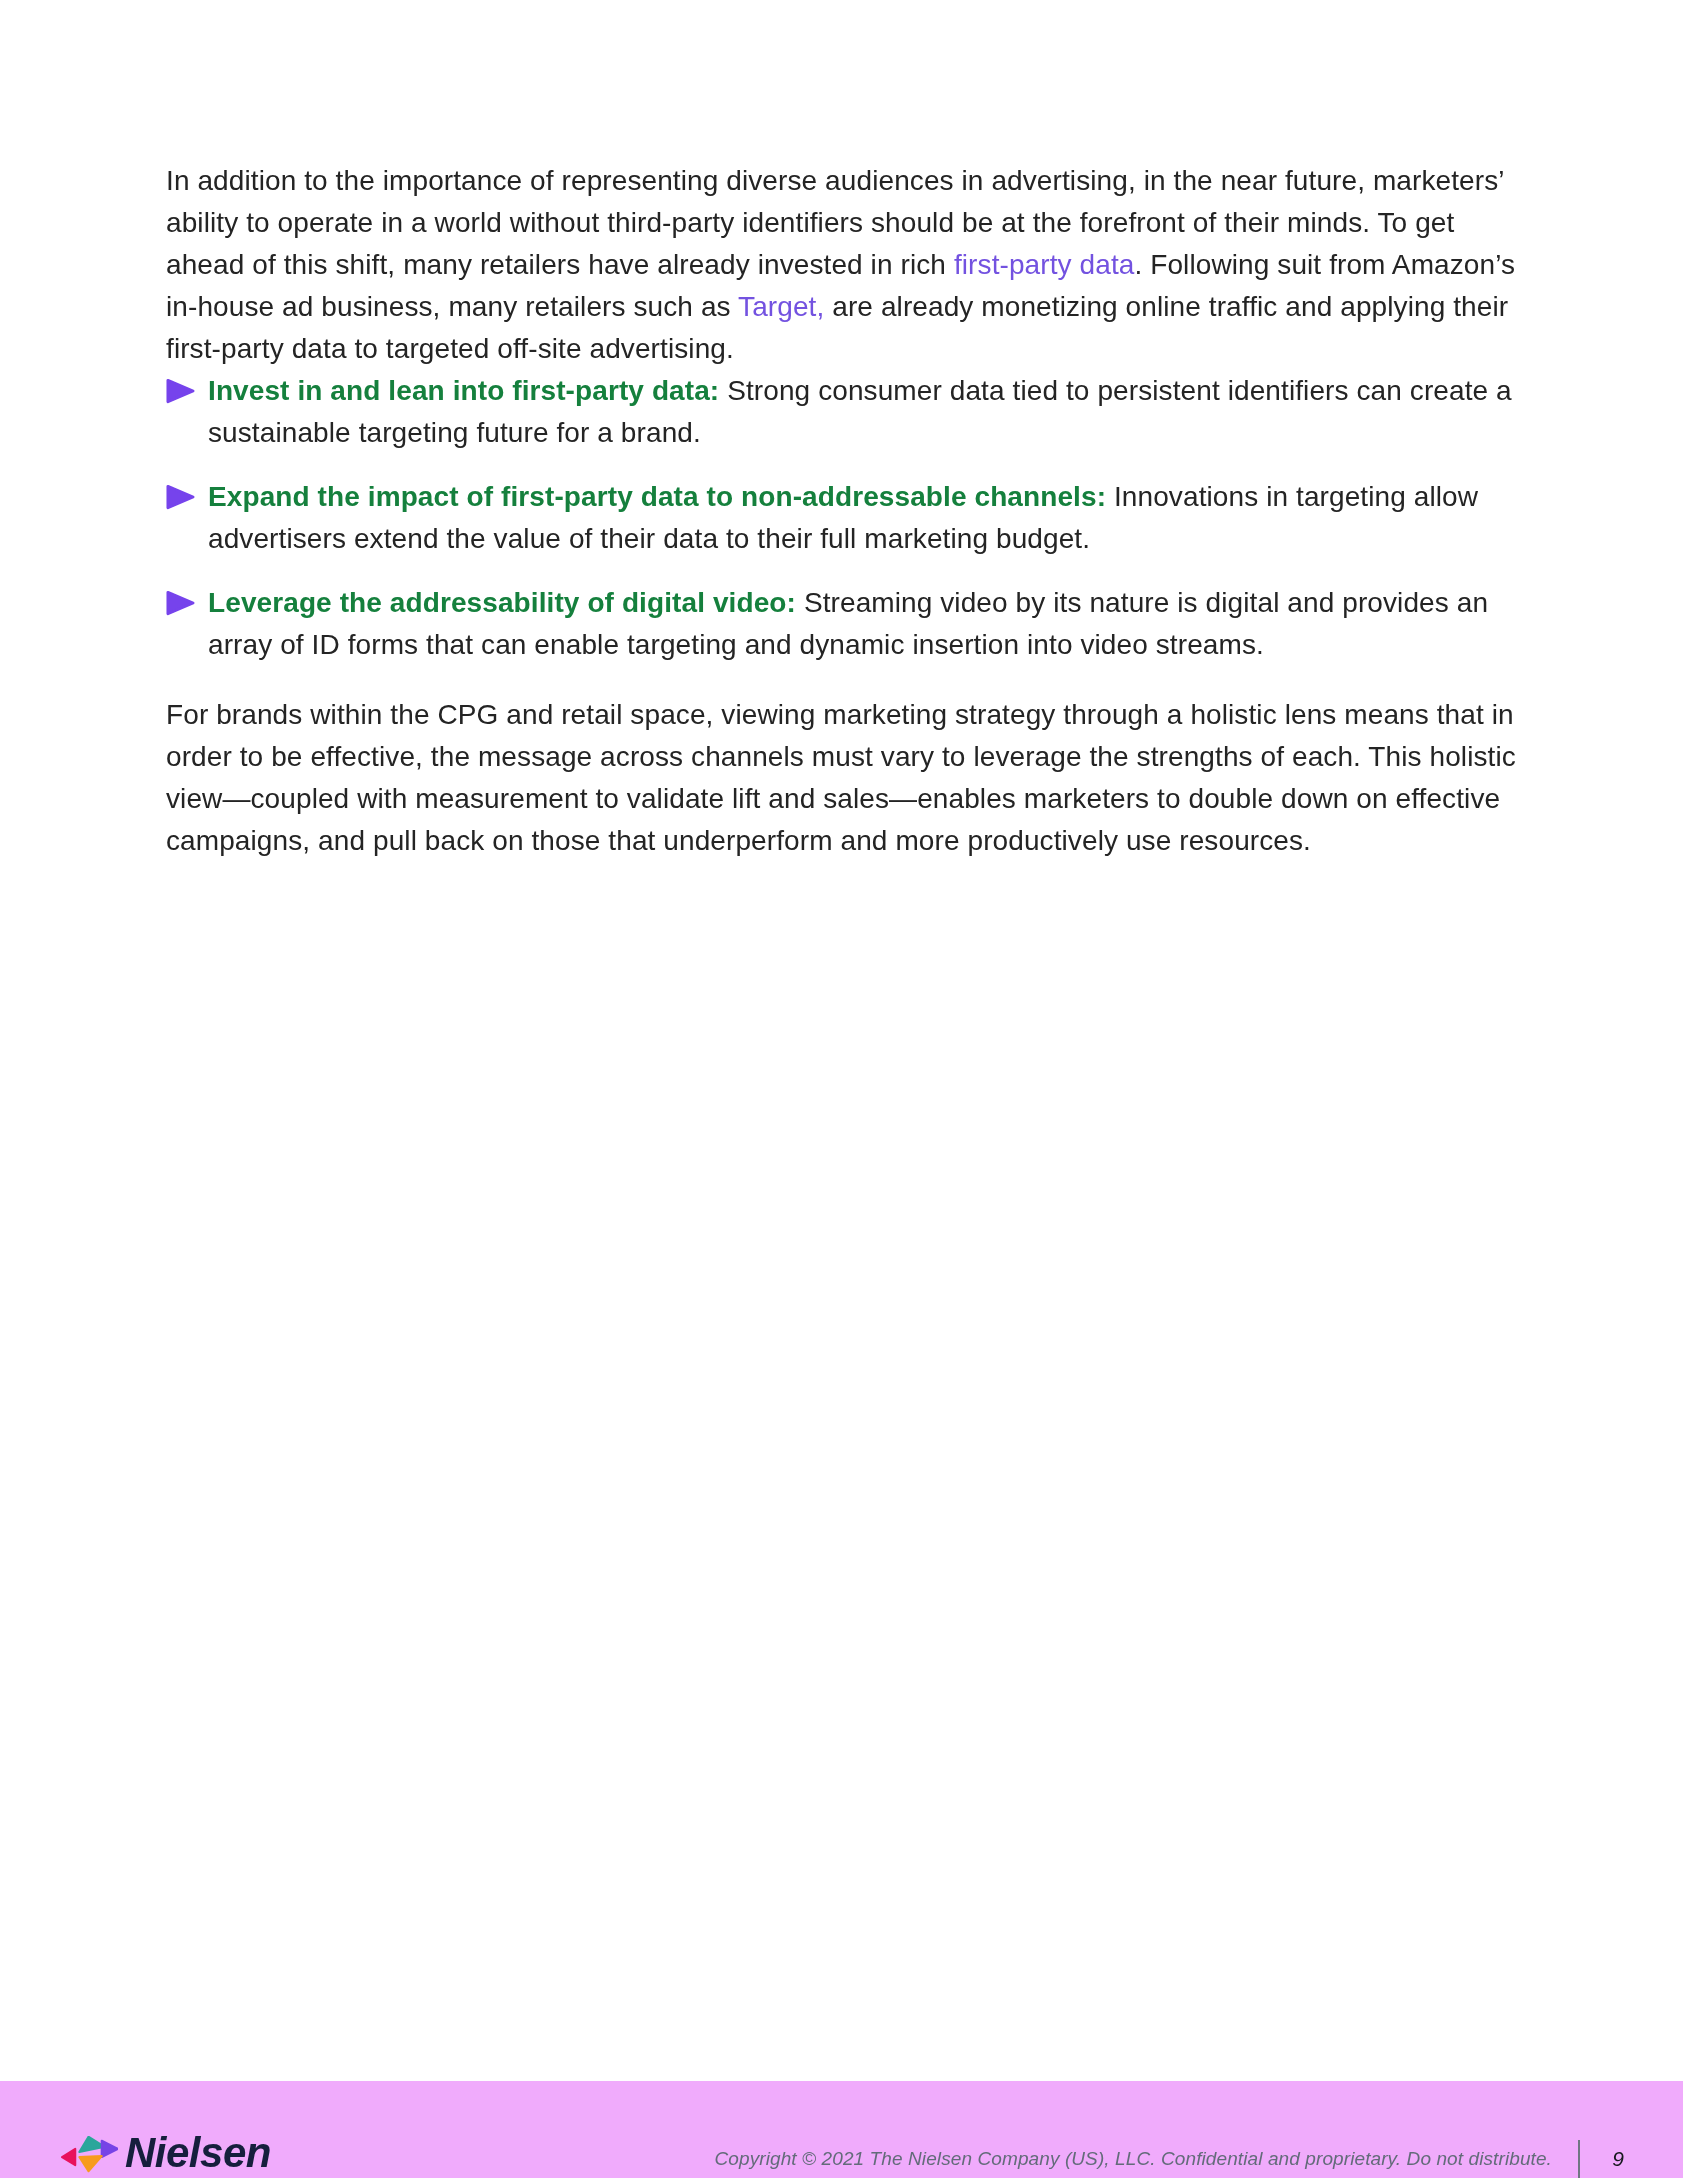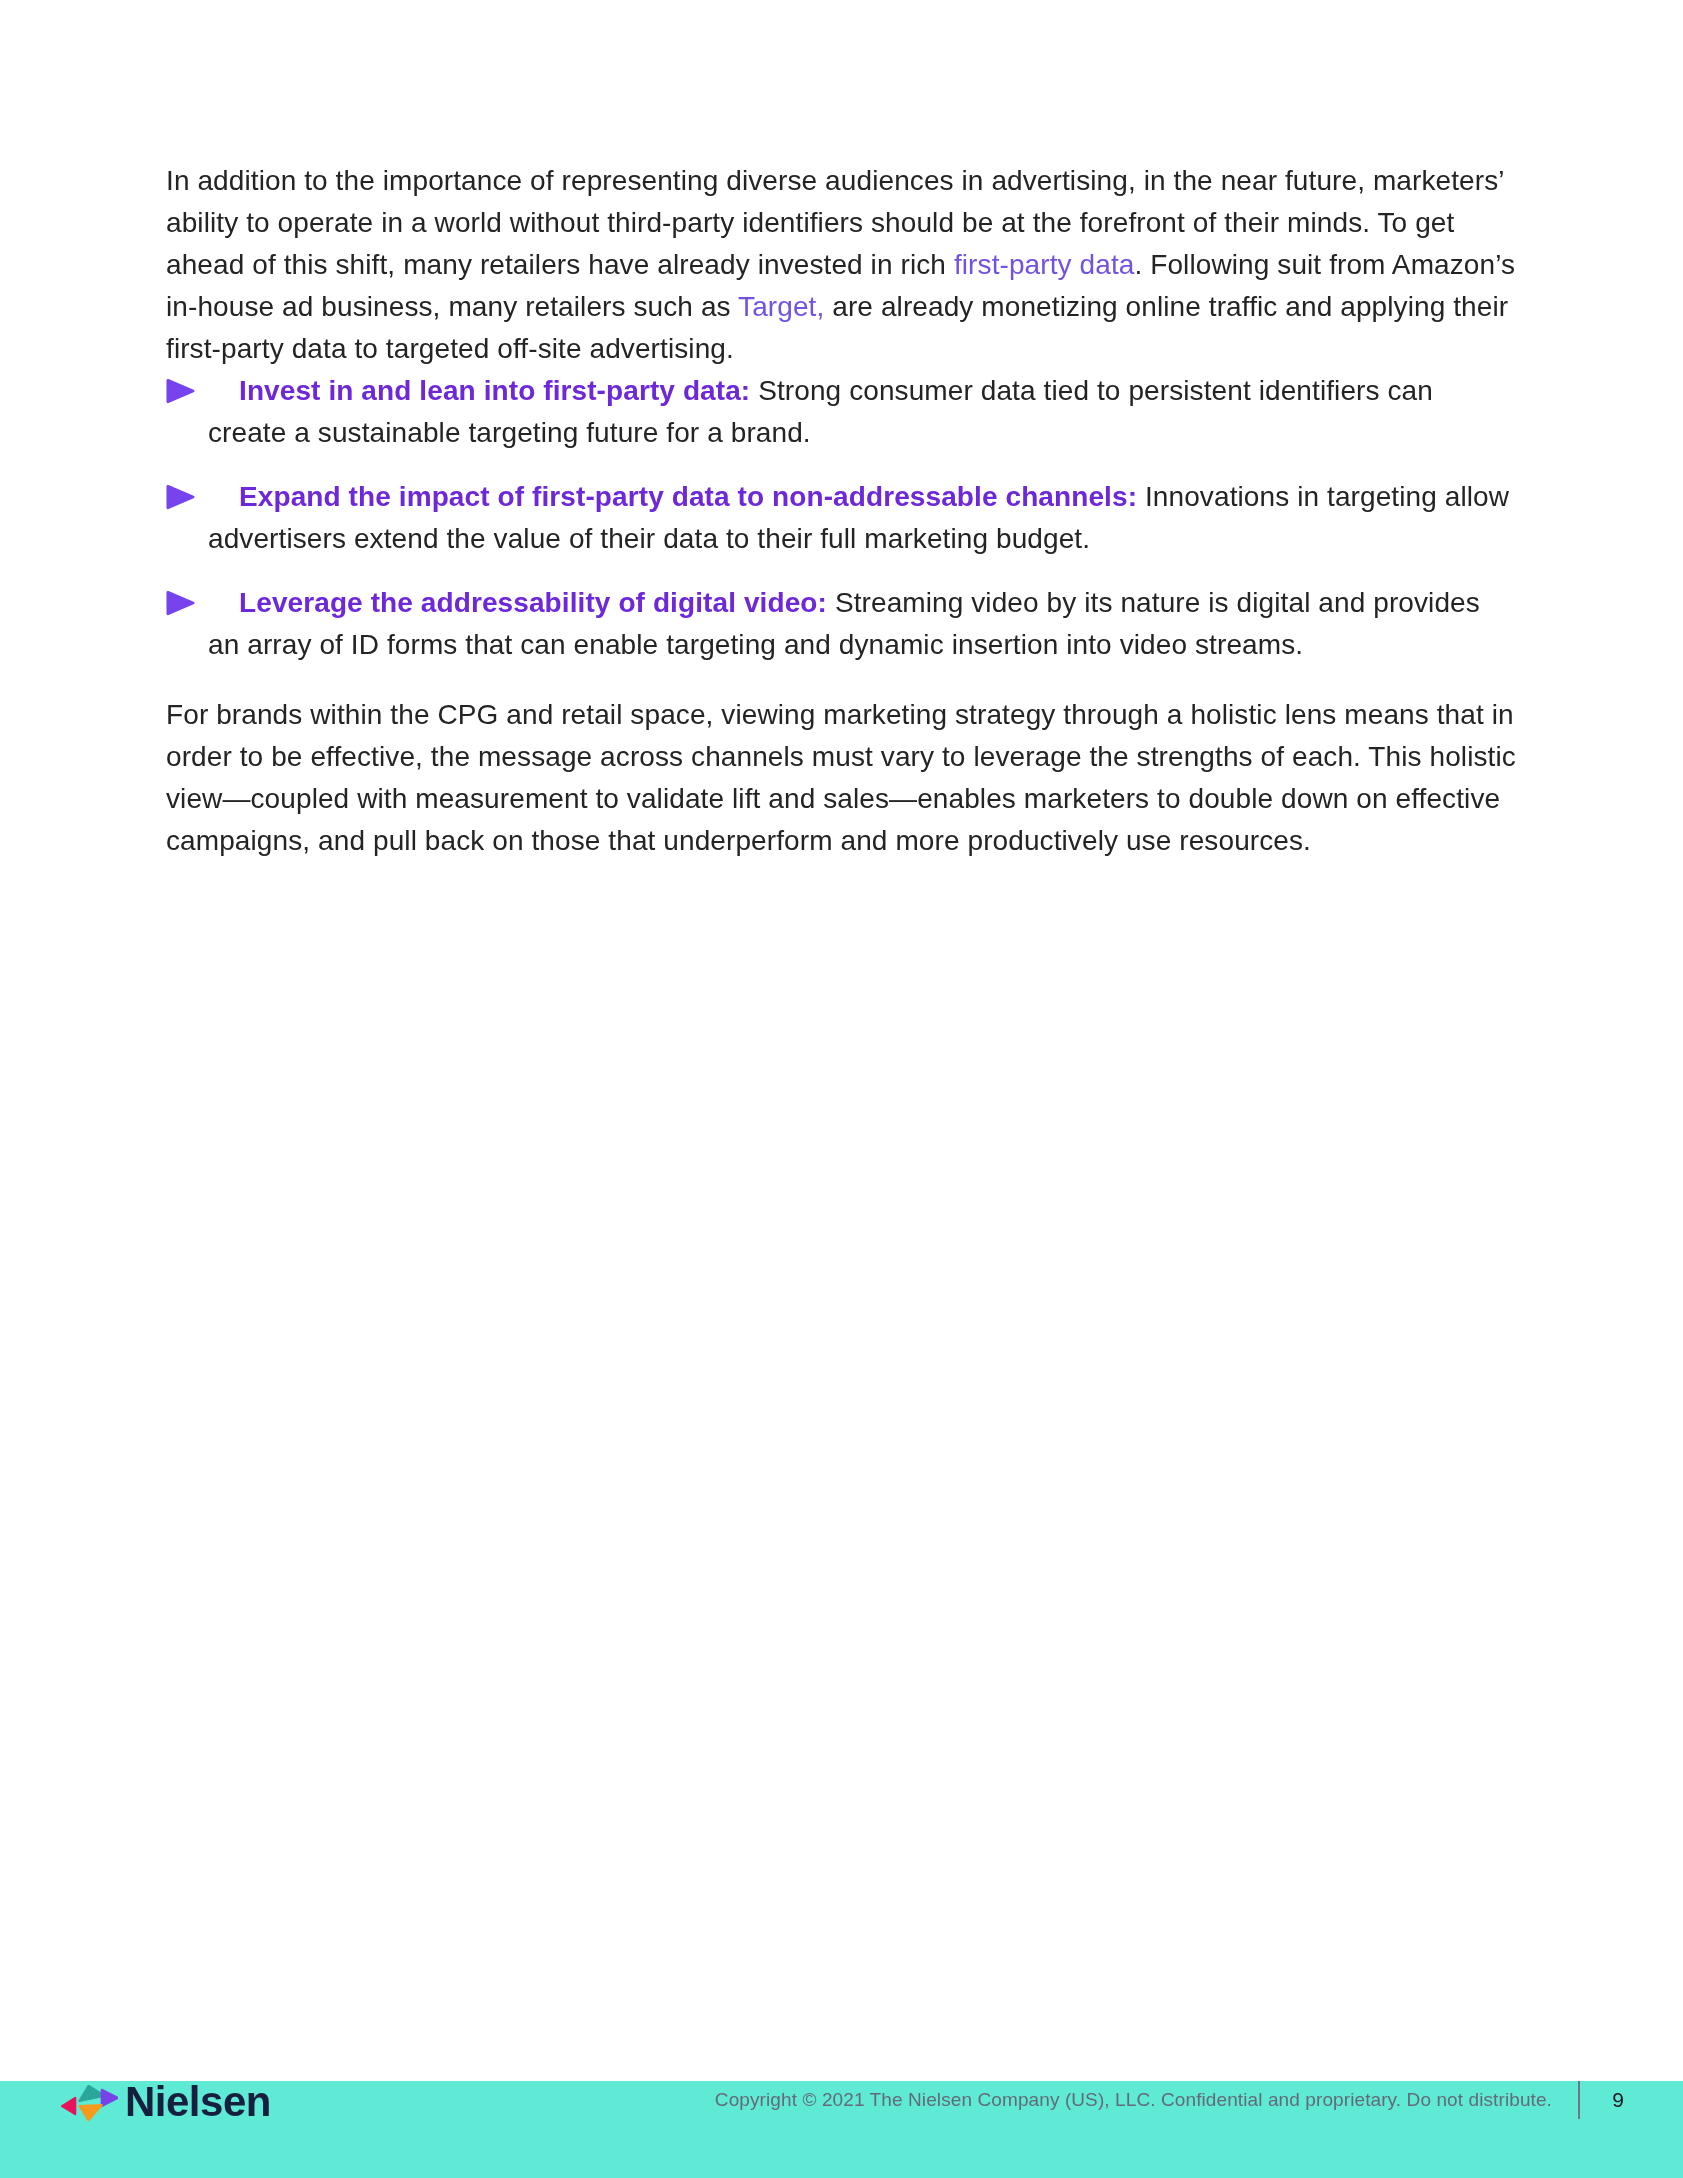--- a/index.html
+++ b/index.html
@@ -40,34 +40,34 @@
   .bullet-item:last-child { margin-bottom: 0; }
   .bullet-marker {
     flex: 0 0 auto;
     width: 29px;
     height: 26px;
     margin-top: 8px;
     margin-right: 13px;
   }
   .bullet-text { margin: 0; flex: 1 1 auto; }
   .bullet-text strong {
-    color: #6d28d9;
+    color: #15803d;
     font-weight: 700;
-    margin-left: 31px;
   }
   .footer {
     position: absolute;
     left: 0; right: 0; bottom: 0;
     height: 97px;
-    background: #5eead4;
+    background: #f0abfc;
     display: flex;
-    align-items: flex-start;
+    align-items: flex-end;
     justify-content: space-between;
     padding: 0 57px 0 61px;
     box-sizing: border-box;
+    font-style: italic;
   }
   .logo {
     display: flex;
     align-items: center;
     gap: 7px;
   }
   .logo-mark { width: 57px; height: 38px; }
   .logo-word {
     font-size: 42px;
     font-weight: 700;

